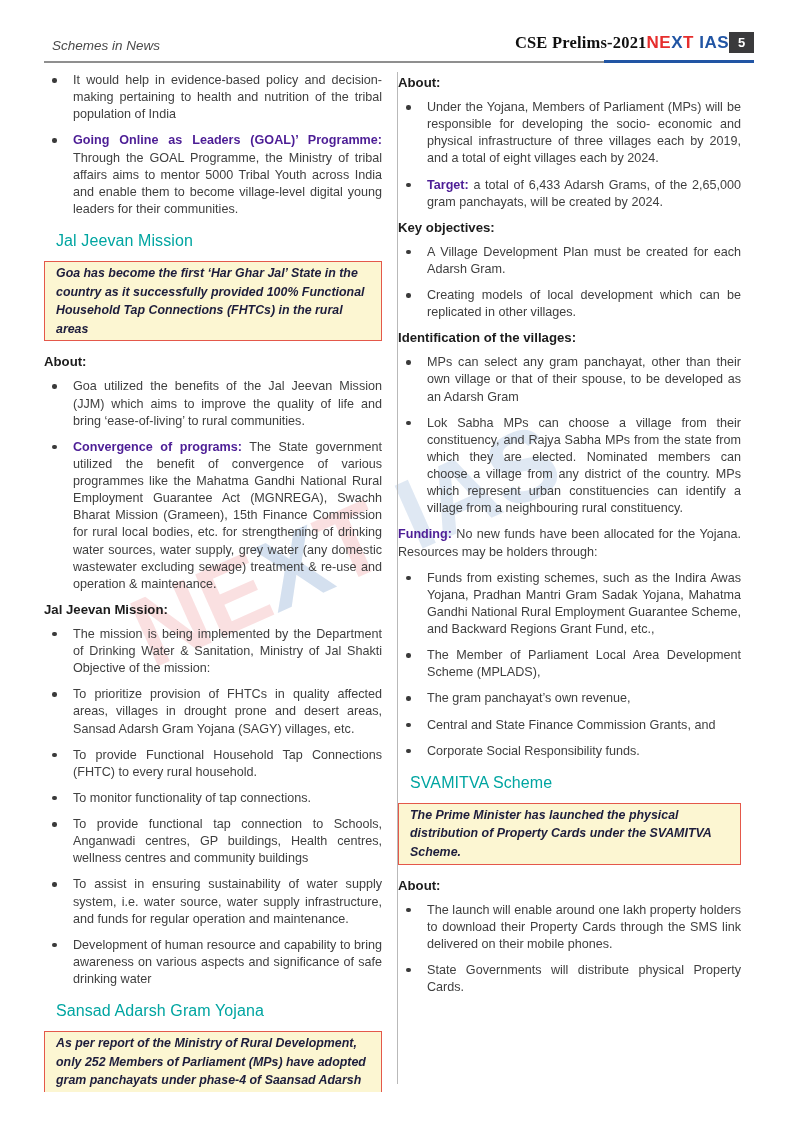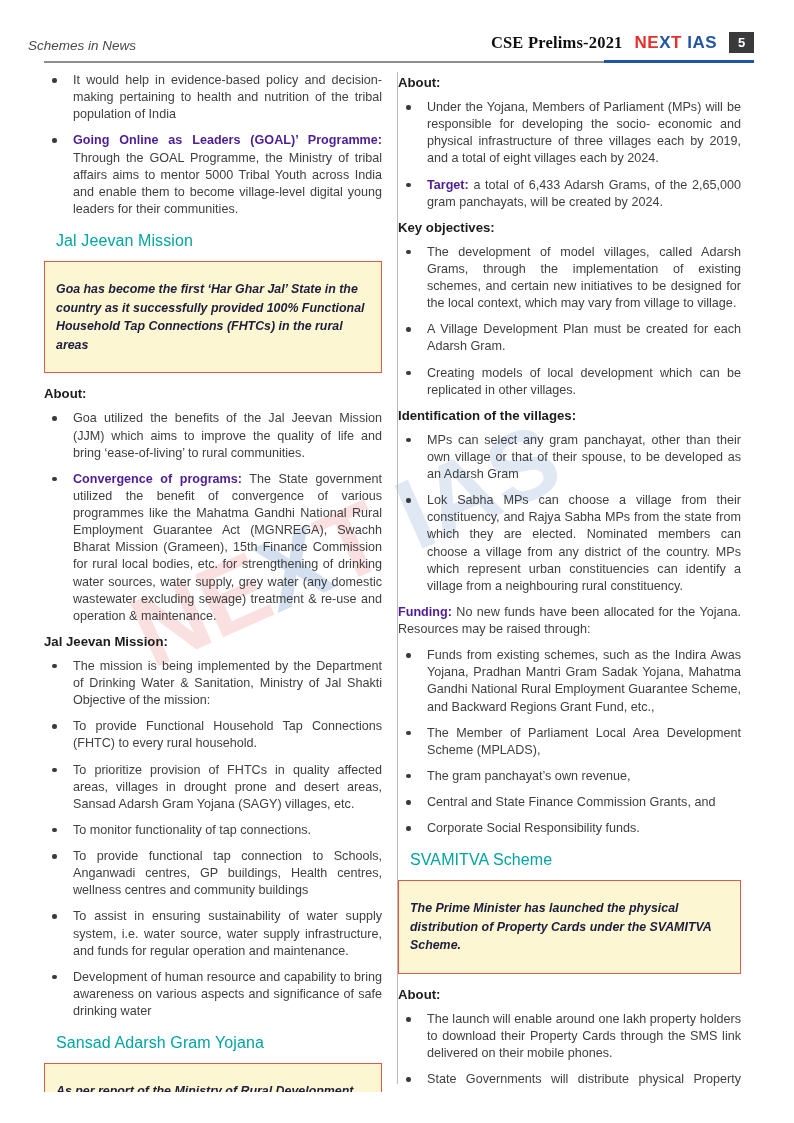--- a/index.html
+++ b/index.html
@@ -4,23 +4,23 @@
 <style>
   :root{
     --teal:#00a5a1; --box-bg:#fcf6d2; --box-border:#e4584a;
     --brand-red:#e62e2d; --brand-blue:#2155a4; --text:#3f3f3f;
   }
   html,body{margin:0;padding:0;}
   body{width:794px;height:1123px;background:#fff;font-family:"Liberation Sans",sans-serif;color:var(--text);}
   .page{position:relative;width:794px;height:1123px;overflow:hidden;background:#fff;}
 
   
-  .header{position:absolute;top:0;left:28px;right:40px;height:60px;display:flex;align-items:flex-end;justify-content:space-between;padding-bottom:7px;box-sizing:border-box;z-index:2;}
+  .header{position:absolute;top:0;left:52px;right:40px;height:60px;display:flex;align-items:flex-end;justify-content:space-between;padding-bottom:7px;box-sizing:border-box;z-index:2;}
   .section-label{font-style:italic;font-size:13.5px;color:#4a4a4a;}
-  .header-right{display:flex;align-items:center;gap:12px;}
+  .header-right{display:flex;align-items:center;}
   .exam-title{font-family:"Liberation Serif",serif;font-weight:bold;font-size:16.5px;color:#101010;letter-spacing:.2px;}
   .brand{font-weight:900;font-size:17px;letter-spacing:.5px;white-space:nowrap;}
   .brand .r{color:var(--brand-red);} .brand .b{color:var(--brand-blue);}
   .page-badge{background:#3a3a3c;color:#fff;font-weight:bold;font-size:13px;min-width:25px;height:21px;display:flex;align-items:center;justify-content:center;}
   .rule-gray{position:absolute;top:61px;left:44px;width:560px;height:1.5px;background:#8f8f8f;z-index:2;}
   .rule-blue{position:absolute;top:60px;left:604px;right:40px;height:2.5px;background:var(--brand-blue);z-index:2;}
 
   
   .watermark{position:absolute;left:138px;top:580px;transform:rotate(-24deg);transform-origin:0 50%;font-weight:900;font-size:100px;letter-spacing:-1px;white-space:nowrap;z-index:0;user-select:none;}
   .watermark .wr{color:rgba(226,60,66,.16);} .watermark .wb{color:rgba(42,98,176,.20);} .watermark .wb2{color:rgba(42,98,176,.15);}
@@ -31,21 +31,21 @@
   .col.left{width:338px;} .col.right{width:343px;}
   .col-divider{position:absolute;top:72px;left:397px;width:1px;height:1012px;background:#b9b9b9;z-index:1;}
 
   
   .bullet{position:relative;padding-left:29px;margin:0 0 9px 0;text-align:justify;font-size:12.6px;line-height:1.36;color:var(--text);}
   .bullet::before{content:"";position:absolute;left:8px;top:6px;width:4.5px;height:4.5px;border-radius:50%;background:#3a3a3a;}
   .para{margin:0 0 9px 0;text-align:justify;font-size:12.6px;line-height:1.36;color:var(--text);}
   .lead{font-weight:bold;color:#4c1d95;}
   h2.sec-heading{color:var(--teal);font-size:16px;font-weight:normal;margin:14px 0 11px 12px;letter-spacing:.1px;}
   h3.sub-heading{font-size:13.2px;font-weight:bold;color:#1c1c1c;margin:3px 0 9px 0;}
-  .callout{background:var(--box-bg);border:1.8px solid var(--box-border);padding:18px 11px;margin:2px 0 13px 0;font-style:italic;font-weight:bold;font-size:12.4px;line-height:1.5;color:#1d1d3c;}
+  .callout{background:var(--box-bg);border:1.8px solid var(--box-border);padding:2px 11px;margin:2px 0 13px 0;font-style:italic;font-weight:bold;font-size:12.4px;line-height:1.5;color:#1d1d3c;}
 </style>
 </head>
 <body>
 
 <div class="page">
 
   <div class="watermark" aria-hidden="true">
     <span class="wr">NE</span><span class="wb">X</span><span class="wr">T</span><span class="wb2">&nbsp;IAS</span>
   </div>
 
@@ -66,41 +66,40 @@
     <div class="col left" id="col-left">
         <div class="bullet"><span>It would help in evidence-based policy and decision-making pertaining to health and nutrition of the tribal population of India</span></div>
         <div class="bullet"><span class="lead">Going Online as Leaders (GOAL)’ Programme:</span> <span>Through the GOAL Programme, the Ministry of tribal affairs aims to mentor 5000 Tribal Youth across India and enable them to become village-level digital young leaders for their communities.</span></div>
         <h2 class="sec-heading">Jal Jeevan Mission</h2>
         <div class="callout"><span>Goa has become the first ‘Har Ghar Jal’ State in the country as it successfully provided 100% Functional Household Tap Connections (FHTCs) in the rural areas</span></div>
         <h3 class="sub-heading">About:</h3>
         <div class="bullet"><span>Goa utilized the benefits of the Jal Jeevan Mission (JJM) which aims to improve the quality of life and bring ‘ease-of-living’ to rural communities.</span></div>
         <div class="bullet"><span class="lead">Convergence of programs:</span> <span>The State government utilized the benefit of convergence of various programmes like the Mahatma Gandhi National Rural Employment Guarantee Act (MGNREGA), Swachh Bharat Mission (Grameen), 15th Finance Commission for rural local bodies, etc. for strengthening of drinking water sources, water supply, grey water (any domestic wastewater excluding sewage) treatment &amp; re-use and operation &amp; maintenance.</span></div>
         <h3 class="sub-heading">Jal Jeevan Mission:</h3>
         <div class="bullet"><span>The mission is being implemented by the Department of Drinking Water &amp; Sanitation, Ministry of Jal Shakti Objective of the mission:</span></div>
+        <div class="bullet"><span>To prioritize provision of FHTCs in quality affected areas, villages in drought prone and desert areas, Sansad Adarsh Gram Yojana (SAGY) villages, etc.</span></div>
         <div class="bullet"><span>To provide Functional Household Tap Connections (FHTC) to every rural household.</span></div>
-        <div class="bullet"><span>To prioritize provision of FHTCs in quality affected areas, villages in drought prone and desert areas, Sansad Adarsh Gram Yojana (SAGY) villages, etc.</span></div>
         <div class="bullet"><span>To monitor functionality of tap connections.</span></div>
         <div class="bullet"><span>To provide functional tap connection to Schools, Anganwadi centres, GP buildings, Health centres, wellness centres and community buildings</span></div>
         <div class="bullet"><span>To assist in ensuring sustainability of water supply system, i.e. water source, water supply infrastructure, and funds for regular operation and maintenance.</span></div>
         <div class="bullet"><span>Development of human resource and capability to bring awareness on various aspects and significance of safe drinking water</span></div>
         <h2 class="sec-heading">Sansad Adarsh Gram Yojana</h2>
         <div class="callout"><span>As per report of the Ministry of Rural Development, only 252 Members of Parliament (MPs) have adopted gram panchayats under phase-4 of Saansad Adarsh Gram Yojana (SAGY).</span></div>
       </div>
     <div class="col right" id="col-right">
         <h3 class="sub-heading">About:</h3>
         <div class="bullet"><span>Under the Yojana, Members of Parliament (MPs) will be responsible for developing the socio- economic and physical infrastructure of three villages each by 2019, and a total of eight villages each by 2024.</span></div>
         <div class="bullet"><span class="lead">Target:</span> <span>a total of 6,433 Adarsh Grams, of the 2,65,000 gram panchayats, will be created by 2024.</span></div>
         <h3 class="sub-heading">Key objectives:</h3>
-        <div class="bullet"><span>The development of model villages, called Adarsh Grams, through the implementation of existing schemes, and certain new initiatives to be designed for the local context, which may vary from village to village.</span></div>
         <div class="bullet"><span>A Village Development Plan must be created for each Adarsh Gram.</span></div>
         <div class="bullet"><span>Creating models of local development which can be replicated in other villages.</span></div>
         <h3 class="sub-heading">Identification of the villages:</h3>
         <div class="bullet"><span>MPs can select any gram panchayat, other than their own village or that of their spouse, to be developed as an Adarsh Gram</span></div>
         <div class="bullet"><span>Lok Sabha MPs can choose a village from their constituency, and Rajya Sabha MPs from the state from which they are elected. Nominated members can choose a village from any district of the country. MPs which represent urban constituencies can identify a village from a neighbouring rural constituency.</span></div>
-        <div class="para"><span class="lead">Funding:</span> <span>No new funds have been allocated for the Yojana. Resources may be raised through:</span></div>
+        <div class="para"><span class="lead">Funding:</span> <span>No new funds have been allocated for the Yojana. Resources may be holders through:</span></div>
         <div class="bullet"><span>Funds from existing schemes, such as the Indira Awas Yojana, Pradhan Mantri Gram Sadak Yojana, Mahatma Gandhi National Rural Employment Guarantee Scheme, and Backward Regions Grant Fund, etc.,</span></div>
         <div class="bullet"><span>The Member of Parliament Local Area Development Scheme (MPLADS),</span></div>
         <div class="bullet"><span>The gram panchayat’s own revenue,</span></div>
         <div class="bullet"><span>Central and State Finance Commission Grants, and</span></div>
         <div class="bullet"><span>Corporate Social Responsibility funds.</span></div>
         <h2 class="sec-heading">SVAMITVA Scheme</h2>
         <div class="callout"><span>The Prime Minister has launched the physical distribution of Property Cards under the SVAMITVA Scheme.</span></div>
         <h3 class="sub-heading">About:</h3>
         <div class="bullet"><span>The launch will enable around one lakh property holders to download their Property Cards through the SMS link delivered on their mobile phones.</span></div>
         <div class="bullet"><span>State Governments will distribute physical Property Cards.</span></div>

